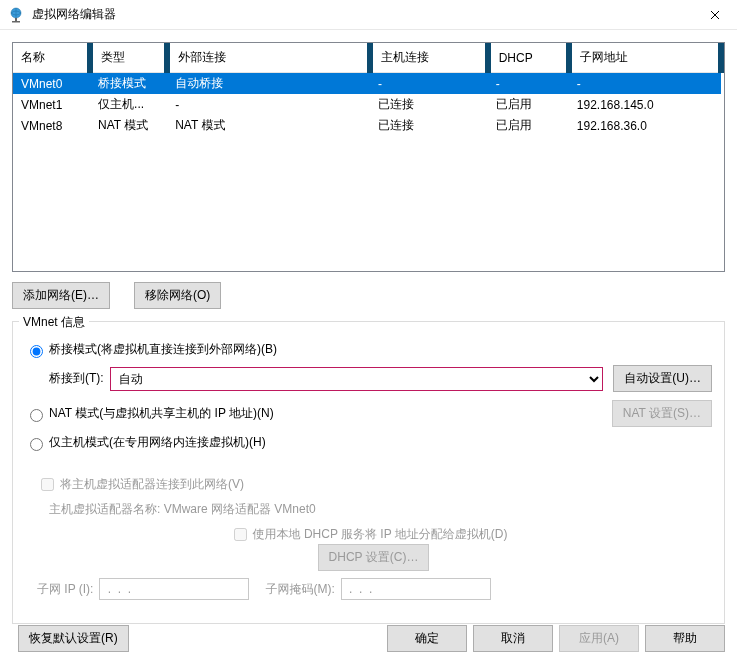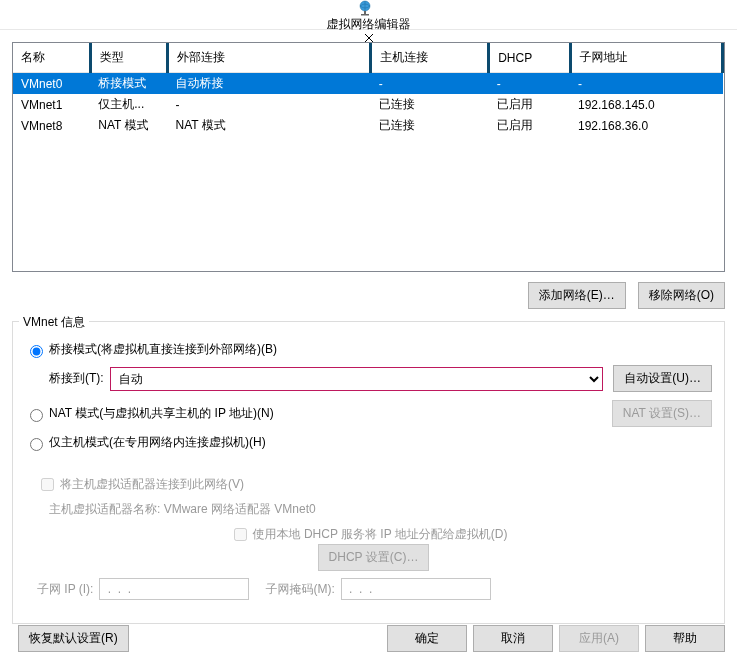--- a/index.html
+++ b/index.html
@@ -14,21 +14,20 @@
       width: 737px;
       height: 664px;
       overflow: hidden;
     }
     .titlebar {
       height: 30px;
       display: flex;
       align-items: center;
       padding: 0 8px;
       border-bottom: 1px solid #e8e8e8;
-      flex-direction: column;
     }
     .titlebar .icon {
       width: 16px;
       height: 16px;
       margin-right: 8px;
       display: flex;
       align-items: center;
       justify-content: center;
     }
     .titlebar .title {
@@ -53,40 +52,39 @@
     }
     table.net-table {
       width: 100%;
       border-collapse: collapse;
       table-layout: fixed;
     }
     table.net-table th {
       text-align: left;
       font-weight: normal;
       padding: 6px 8px;
-      border-right: 3px solid #0c4a6e;
+      border-right: 6px solid #0c4a6e;
       border-bottom: 1px solid #e5e5e5;
       background: #fff;
       white-space: nowrap;
       overflow: hidden;
     }
     table.net-table td {
       padding: 2px 8px;
       white-space: nowrap;
       overflow: hidden;
     }
     table.net-table tr.selected td {
       background: #0078d7;
       color: #fff;
       margin-top: 10px;
     }
     .buttons-row {
       display: flex;
-      justify-content: flex-end;
-      gap: 12px;
+      gap: 24px;
       margin-top: 10px;
     }
     button.win-btn {
       background: #e1e1e1;
       border: 1px solid #adadad;
       padding: 4px 10px;
       min-width: 80px;
       cursor: pointer;
       font-size: 12px;
     }

